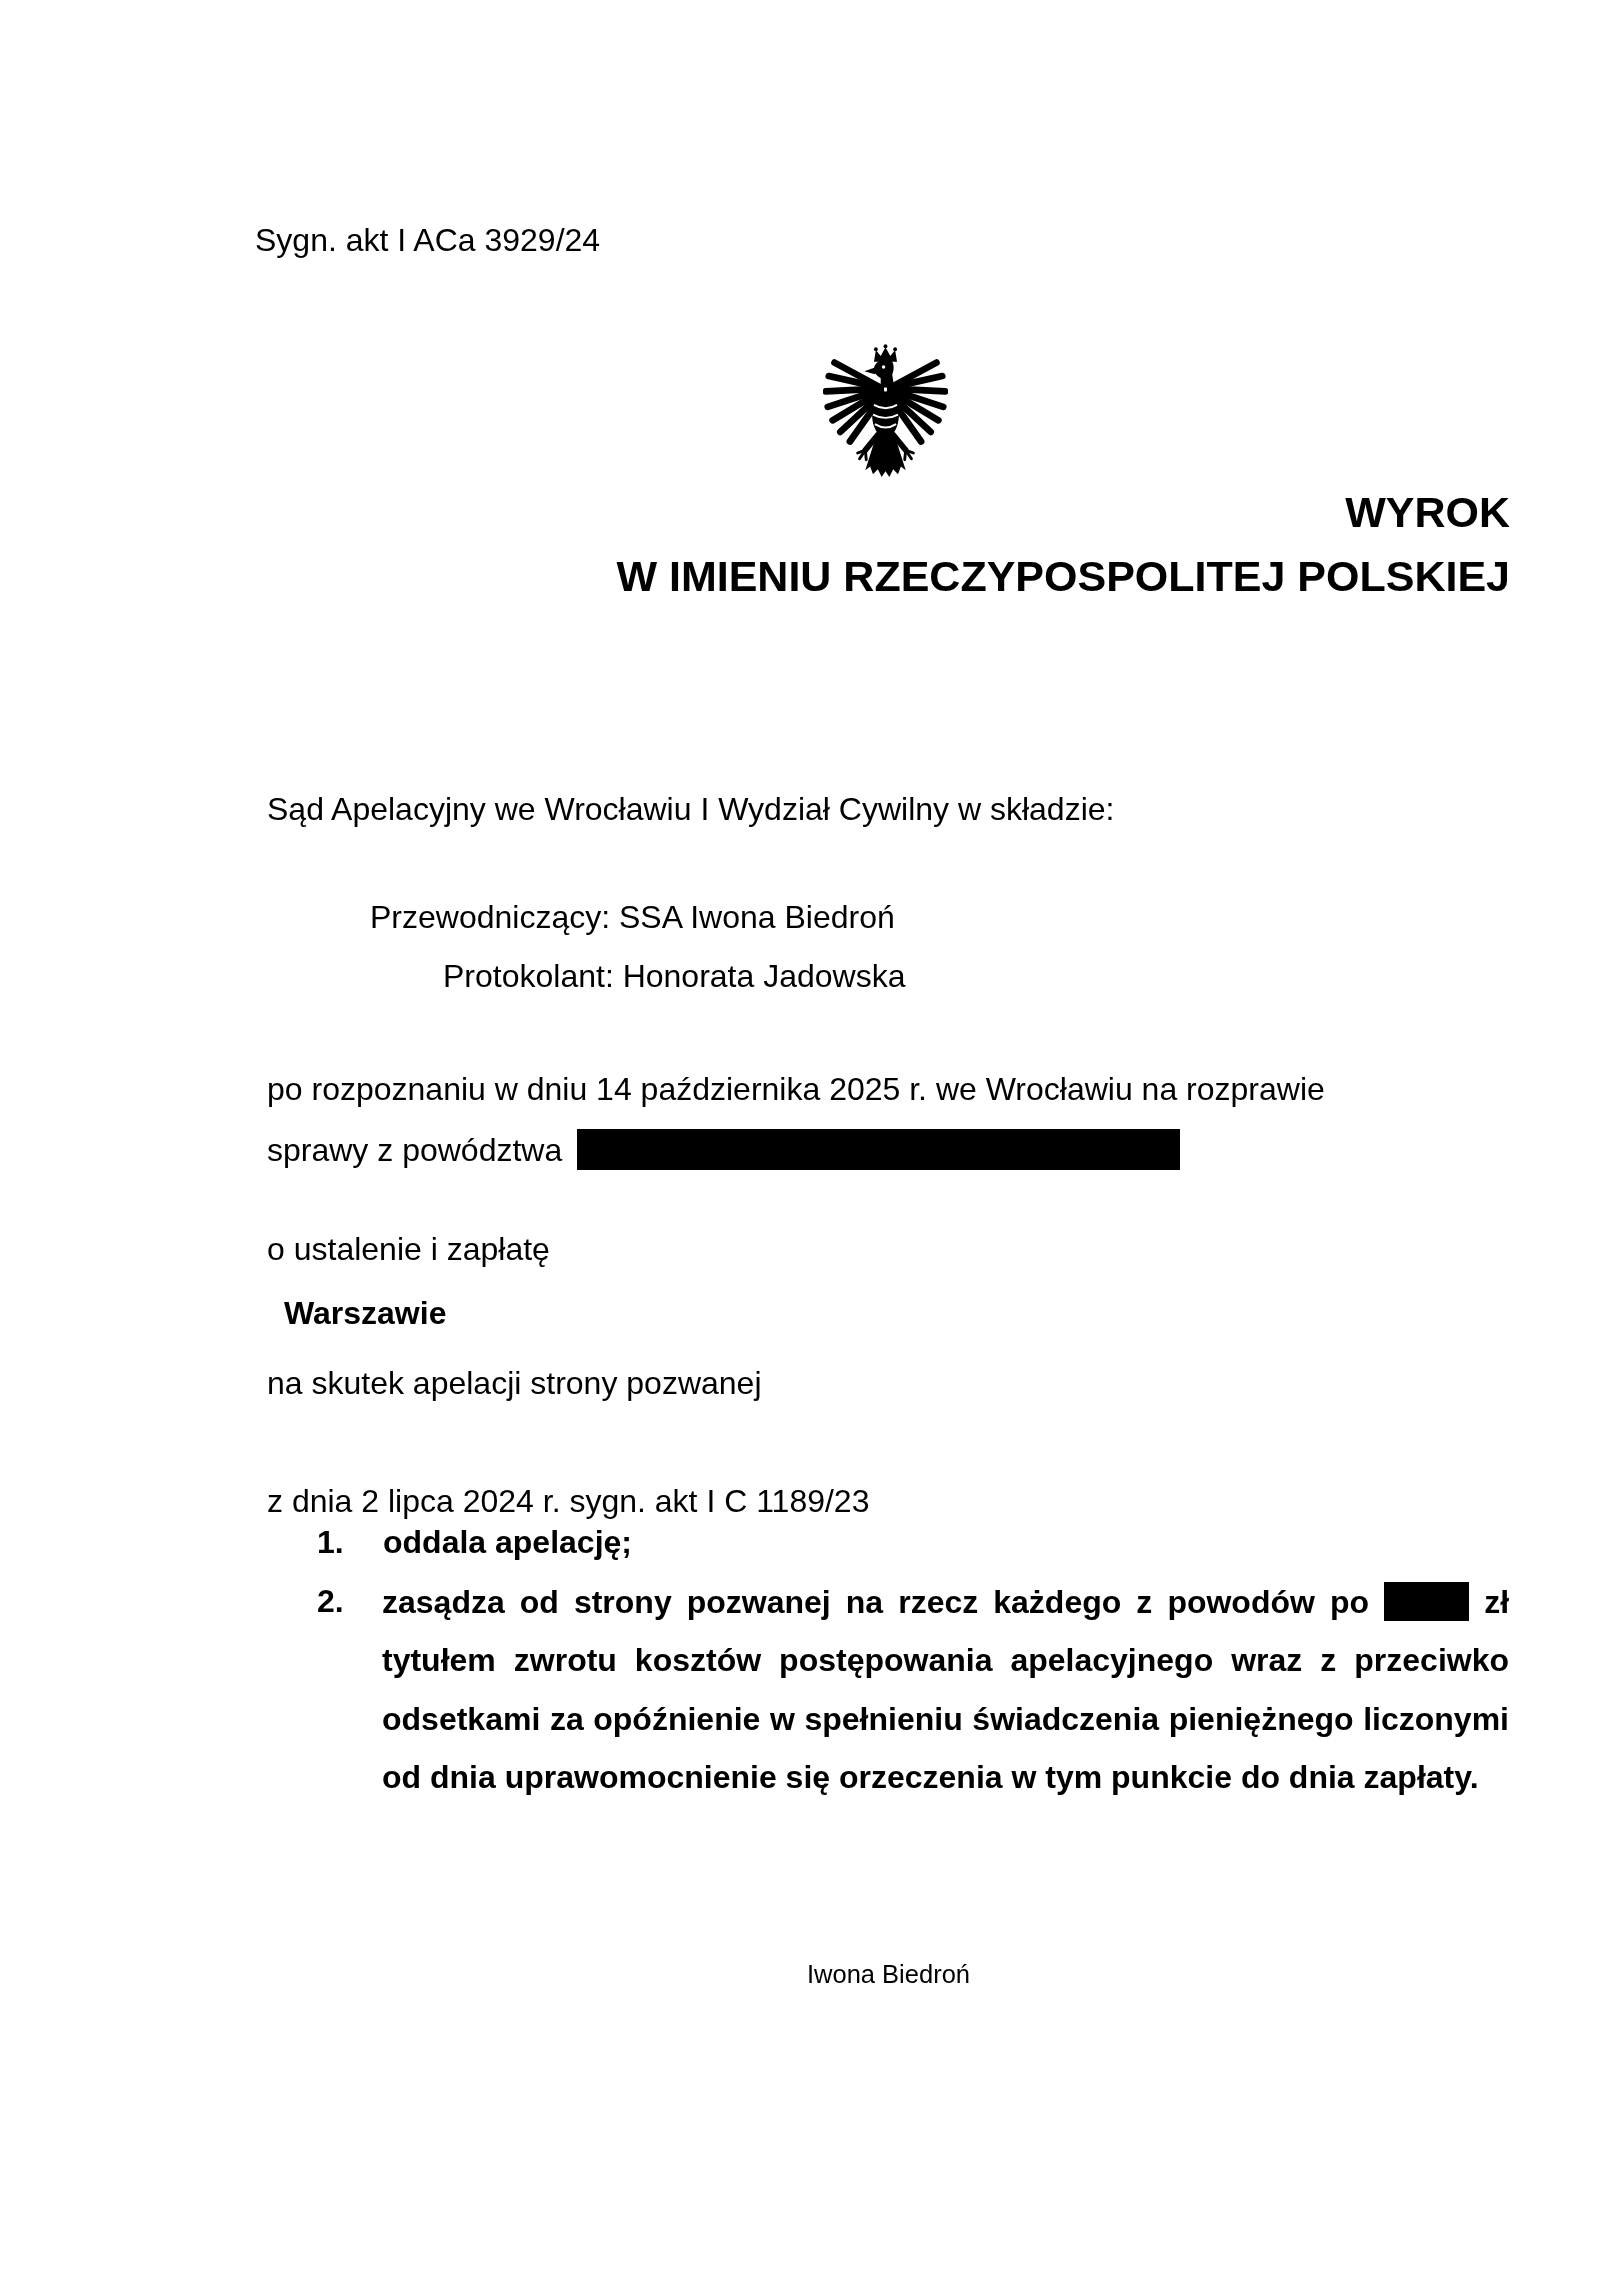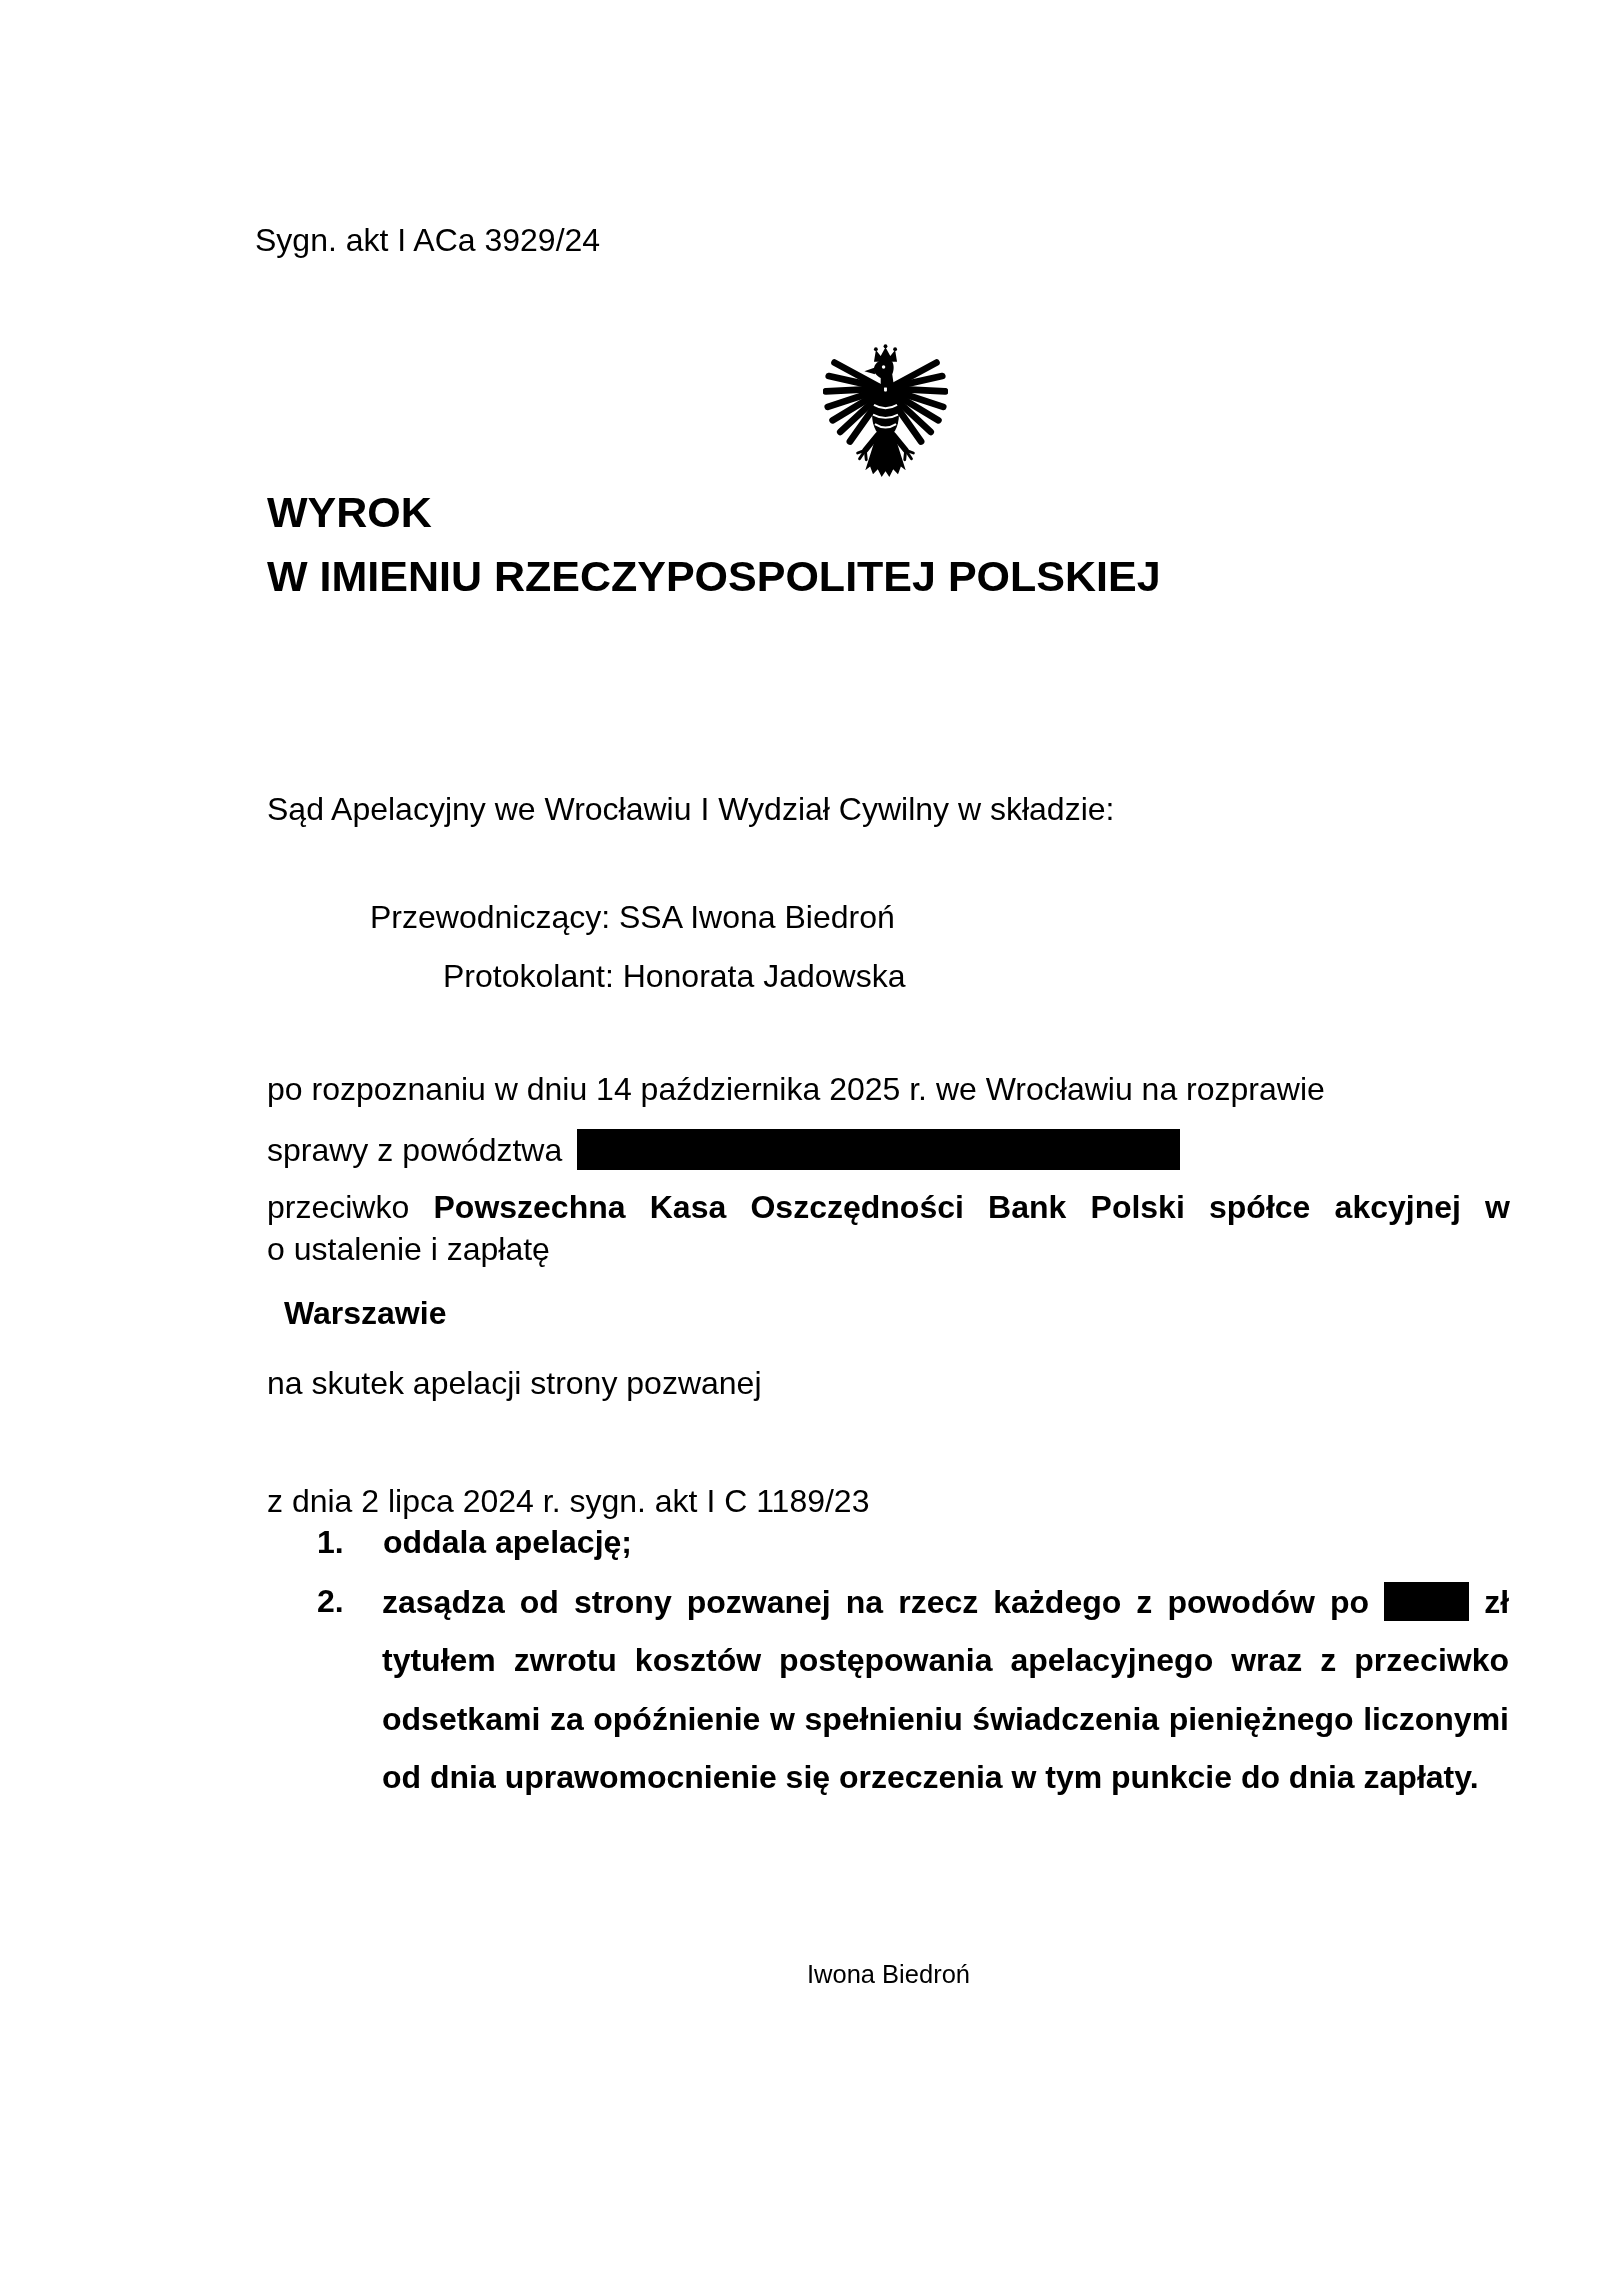--- a/index.html
+++ b/index.html
@@ -7,21 +7,21 @@
     position:relative;
     width:1621px;height:2089px;
     background:#ffffff;
     font-family:"Liberation Sans", sans-serif;
     color:#000000;
     overflow:hidden;
   }
   .abs{position:absolute;}
   .body-text{font-size:32px;line-height:39px;white-space:nowrap;}
   .b{font-weight:bold;}
-  .title{font-size:43px;font-weight:bold;text-align:left;}
+  .title{font-size:43px;font-weight:bold;text-align:right;}
   .col{left:267px;width:1243px;}
   .justify-line{
     text-align:justify;
     text-align-last:justify;
     -moz-text-align-last:justify;
     white-space:normal;
   }
   .redaction{
     display:inline-block;
     background:#000000;
@@ -103,24 +103,20 @@
   <div class="abs body-text" style="left:370px;top:898px;">Przewodniczący: SSA Iwona Biedroń</div>
   <div class="abs body-text" style="left:443px;top:957px;">Protokolant: Honorata Jadowska</div>
 
   <div class="abs body-text" style="left:267px;top:1070px;">po rozpoznaniu w dniu 14 października 2025 r. we Wrocławiu na rozprawie</div>
 
   <div class="abs body-text" style="left:267px;top:1129px;">
     <span>sprawy z powództwa</span>
     <span class="redaction plaintiff" style="margin-left:5.9px;"></span>
   </div>
 
-  <div class="abs body-text col justify-line" style="top:1188px;">
-    <span>przeciwko</span>
-    <span class="b">Powszechna Kasa Oszczędności Bank Polski spółce akcyjnej w</span>
-  </div>
   <div class="abs body-text b" style="left:284px;top:1247px;margin-top:47px;">Warszawie</div>
 
   <div class="abs body-text" style="left:267px;top:1230px;">o ustalenie i zapłatę</div>
   <div class="abs body-text" style="left:267px;top:1364px;">na skutek apelacji strony pozwanej</div>
   <div class="abs body-text" style="left:267px;top:1482px;">z dnia 2 lipca 2024 r. sygn. akt I C 1189/23</div>
 
   <div class="abs body-text" style="left:317px;top:1523px;">
     <span class="num">1.</span><span class="b">oddala apelację;</span>
   </div>
 

